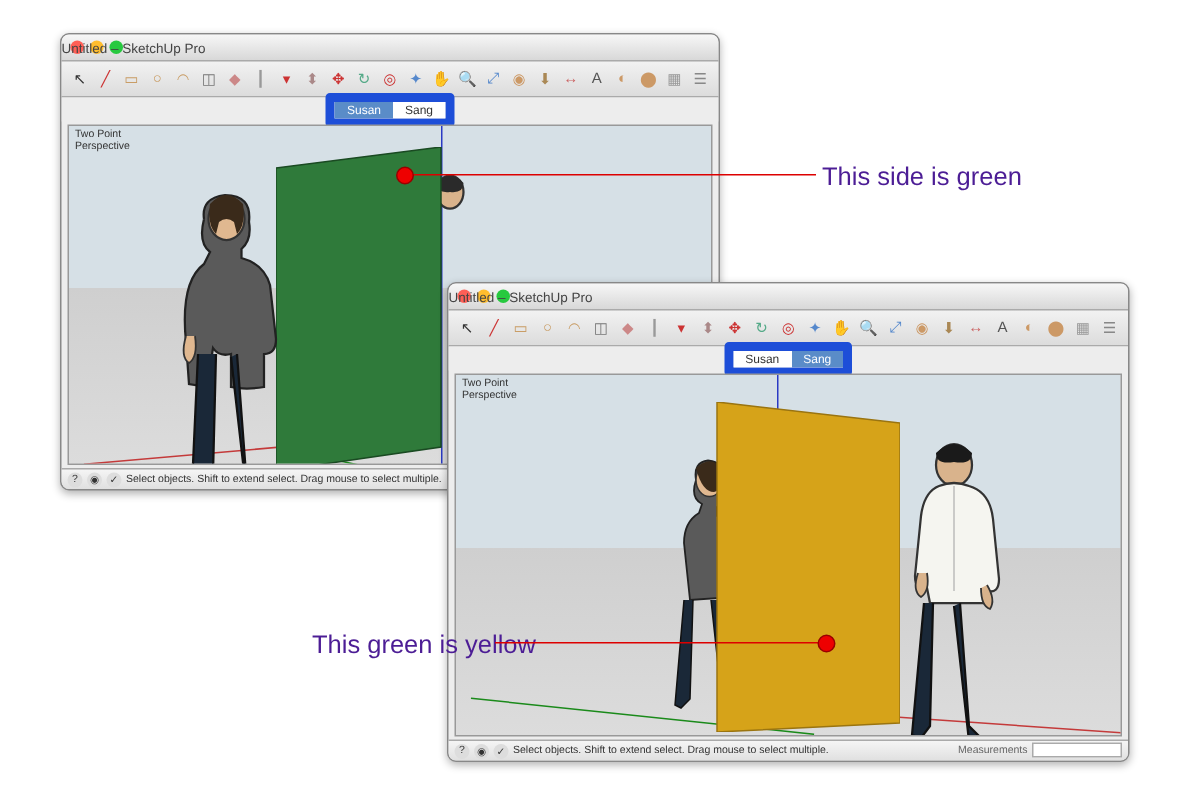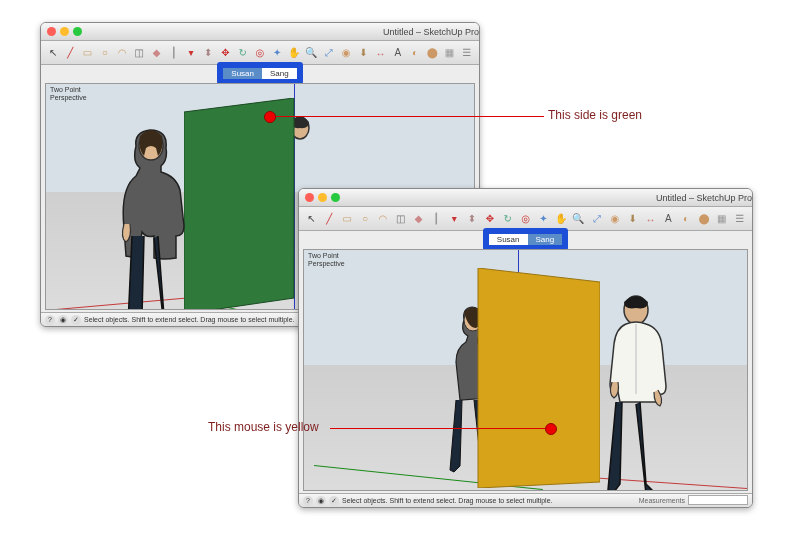--- a/index.html
+++ b/index.html
@@ -6,34 +6,34 @@
 body{width:800px;height:534px;background:#fff;font-family:"Lucida Grande",Arial,sans-serif;position:relative;overflow:hidden}
 .window{position:absolute;background:#ededed;border:1px solid #888;border-radius:6px;box-shadow:0 2px 6px rgba(0,0,0,.3);overflow:hidden}
 .win1{left:40px;top:22px;width:440px;height:305px}
 .win2{left:298px;top:188px;width:455px;height:320px}
 .titlebar{height:18px;background:linear-gradient(#f7f7f7,#d8d8d8);border-bottom:1px solid #aaa;display:flex;align-items:center;padding:0 6px;position:relative}
 .traffic{display:flex;gap:4px}
 .traffic span{width:9px;height:9px;border-radius:50%;display:block}
 .tl-close{background:#ff5f56}
 .tl-min{background:#ffbd2e}
 .tl-max{background:#27c93f}
-.title{position:absolute;left:0;right:0;text-align:right;font-size:9px;color:#444}
+.title{position:absolute;left:0;right:0;text-align:left;font-size:9px;color:#444}
 .toolbar{height:24px;background:linear-gradient(#f2f2f2,#dcdcdc);border-bottom:1px solid #aaa;display:flex;align-items:center;gap:3px;padding:0 5px}
 .tool{width:15px;height:15px;border-radius:3px;display:flex;align-items:center;justify-content:center;font-size:10px}
 .tabbar{height:16px;display:flex;justify-content:center;align-items:center;background:#ededed}
 .tabs{display:flex;border:6px solid #1d4ed8;border-radius:3px;overflow:hidden;font-size:8px}
 .tab{padding:1px 8px;background:#fff;color:#333}
 .tab.active{background:#5a8cc8;color:#fff}
 .viewport{position:absolute;left:4px;right:4px;top:60px;bottom:16px;background:linear-gradient(#d6e0e6 0%,#d6e0e6 48%,#cfcfcf 48%,#dcdcdc 100%);border:1px solid #999;overflow:hidden}
 .vp-label{position:absolute;left:4px;top:2px;font-size:7px;color:#333;line-height:1.2}
 .statusbar{position:absolute;left:0;right:0;bottom:0;height:14px;background:linear-gradient(#f5f5f5,#e0e0e0);border-top:1px solid #aaa;display:flex;align-items:center;font-size:7px;color:#333;padding:0 4px;gap:3px}
 .sb-icon{width:10px;height:10px;border-radius:50%;display:inline-flex;align-items:center;justify-content:center;font-size:7px}
 .meas{position:absolute;right:4px;bottom:0;height:14px;font-size:7px;color:#666;display:flex;align-items:center}
 .meas input{width:60px;height:10px;font-size:7px;border:1px solid #aaa;margin-left:3px}
-.annot{position:absolute;font-size:12px;color:#7f1d1d;font-family:Arial,sans-serif}
+.annot{position:absolute;font-size:17px;color:#4c1d95;font-family:Arial,sans-serif}
 .annot1{left:548px;top:108px}
 .annot2{left:208px;top:420px}
 .line{position:absolute;height:1px;background:#d00}
 .line1{left:270px;top:116px;width:274px}
 .line2{left:330px;top:428px;width:218px}
 .dot{position:absolute;width:12px;height:12px;border-radius:50%;background:#e00;border:1px solid #900}
 .dot1{left:264px;top:111px}
 .dot2{left:545px;top:423px}
 .axis{position:absolute;height:1px;transform-origin:left center}
 .person{position:absolute}
@@ -198,15 +198,15 @@
       <span>Measurements</span>
       <input type="text" style="">
     </div>
   </div>
 </div>
 
 <div class="annot annot1">This side is green</div>
 <div class="line line1"></div>
 <div class="dot dot1"></div>
 
-<div class="annot annot2">This mouse is yellow</div>
+<div class="annot annot2">This green is yellow</div>
 <div class="line line2"></div>
 <div class="dot dot2"></div>
 
 </body></html>

